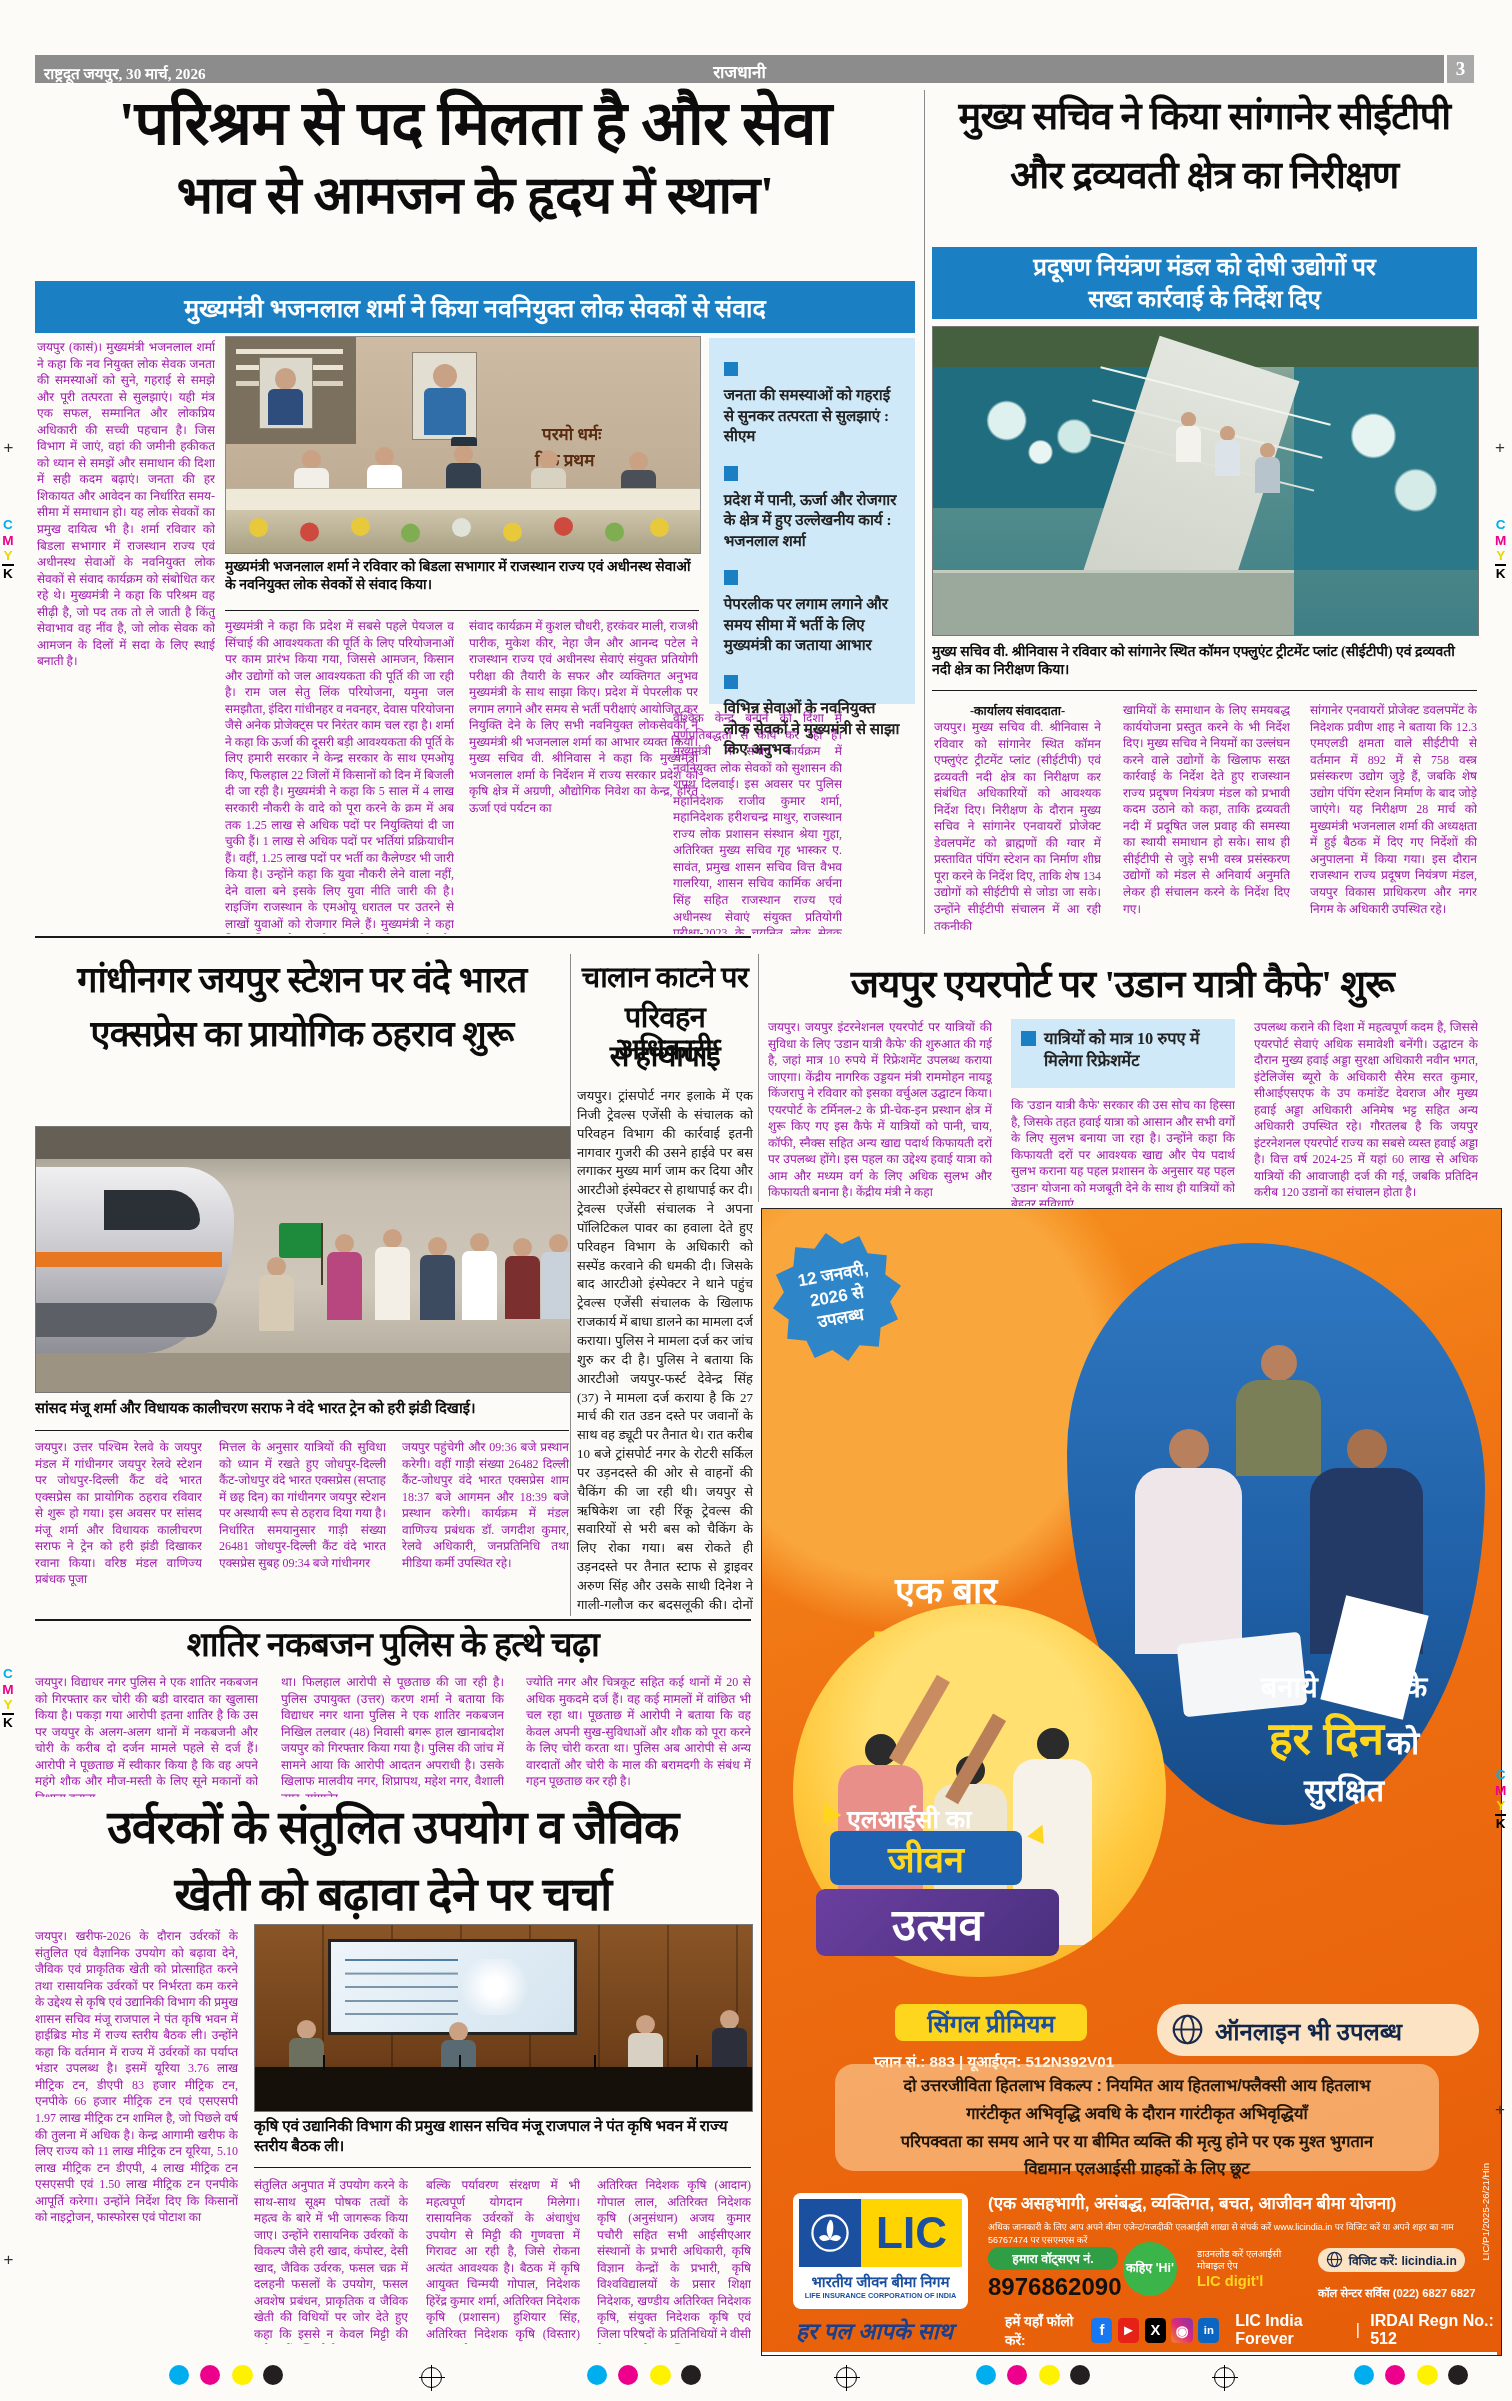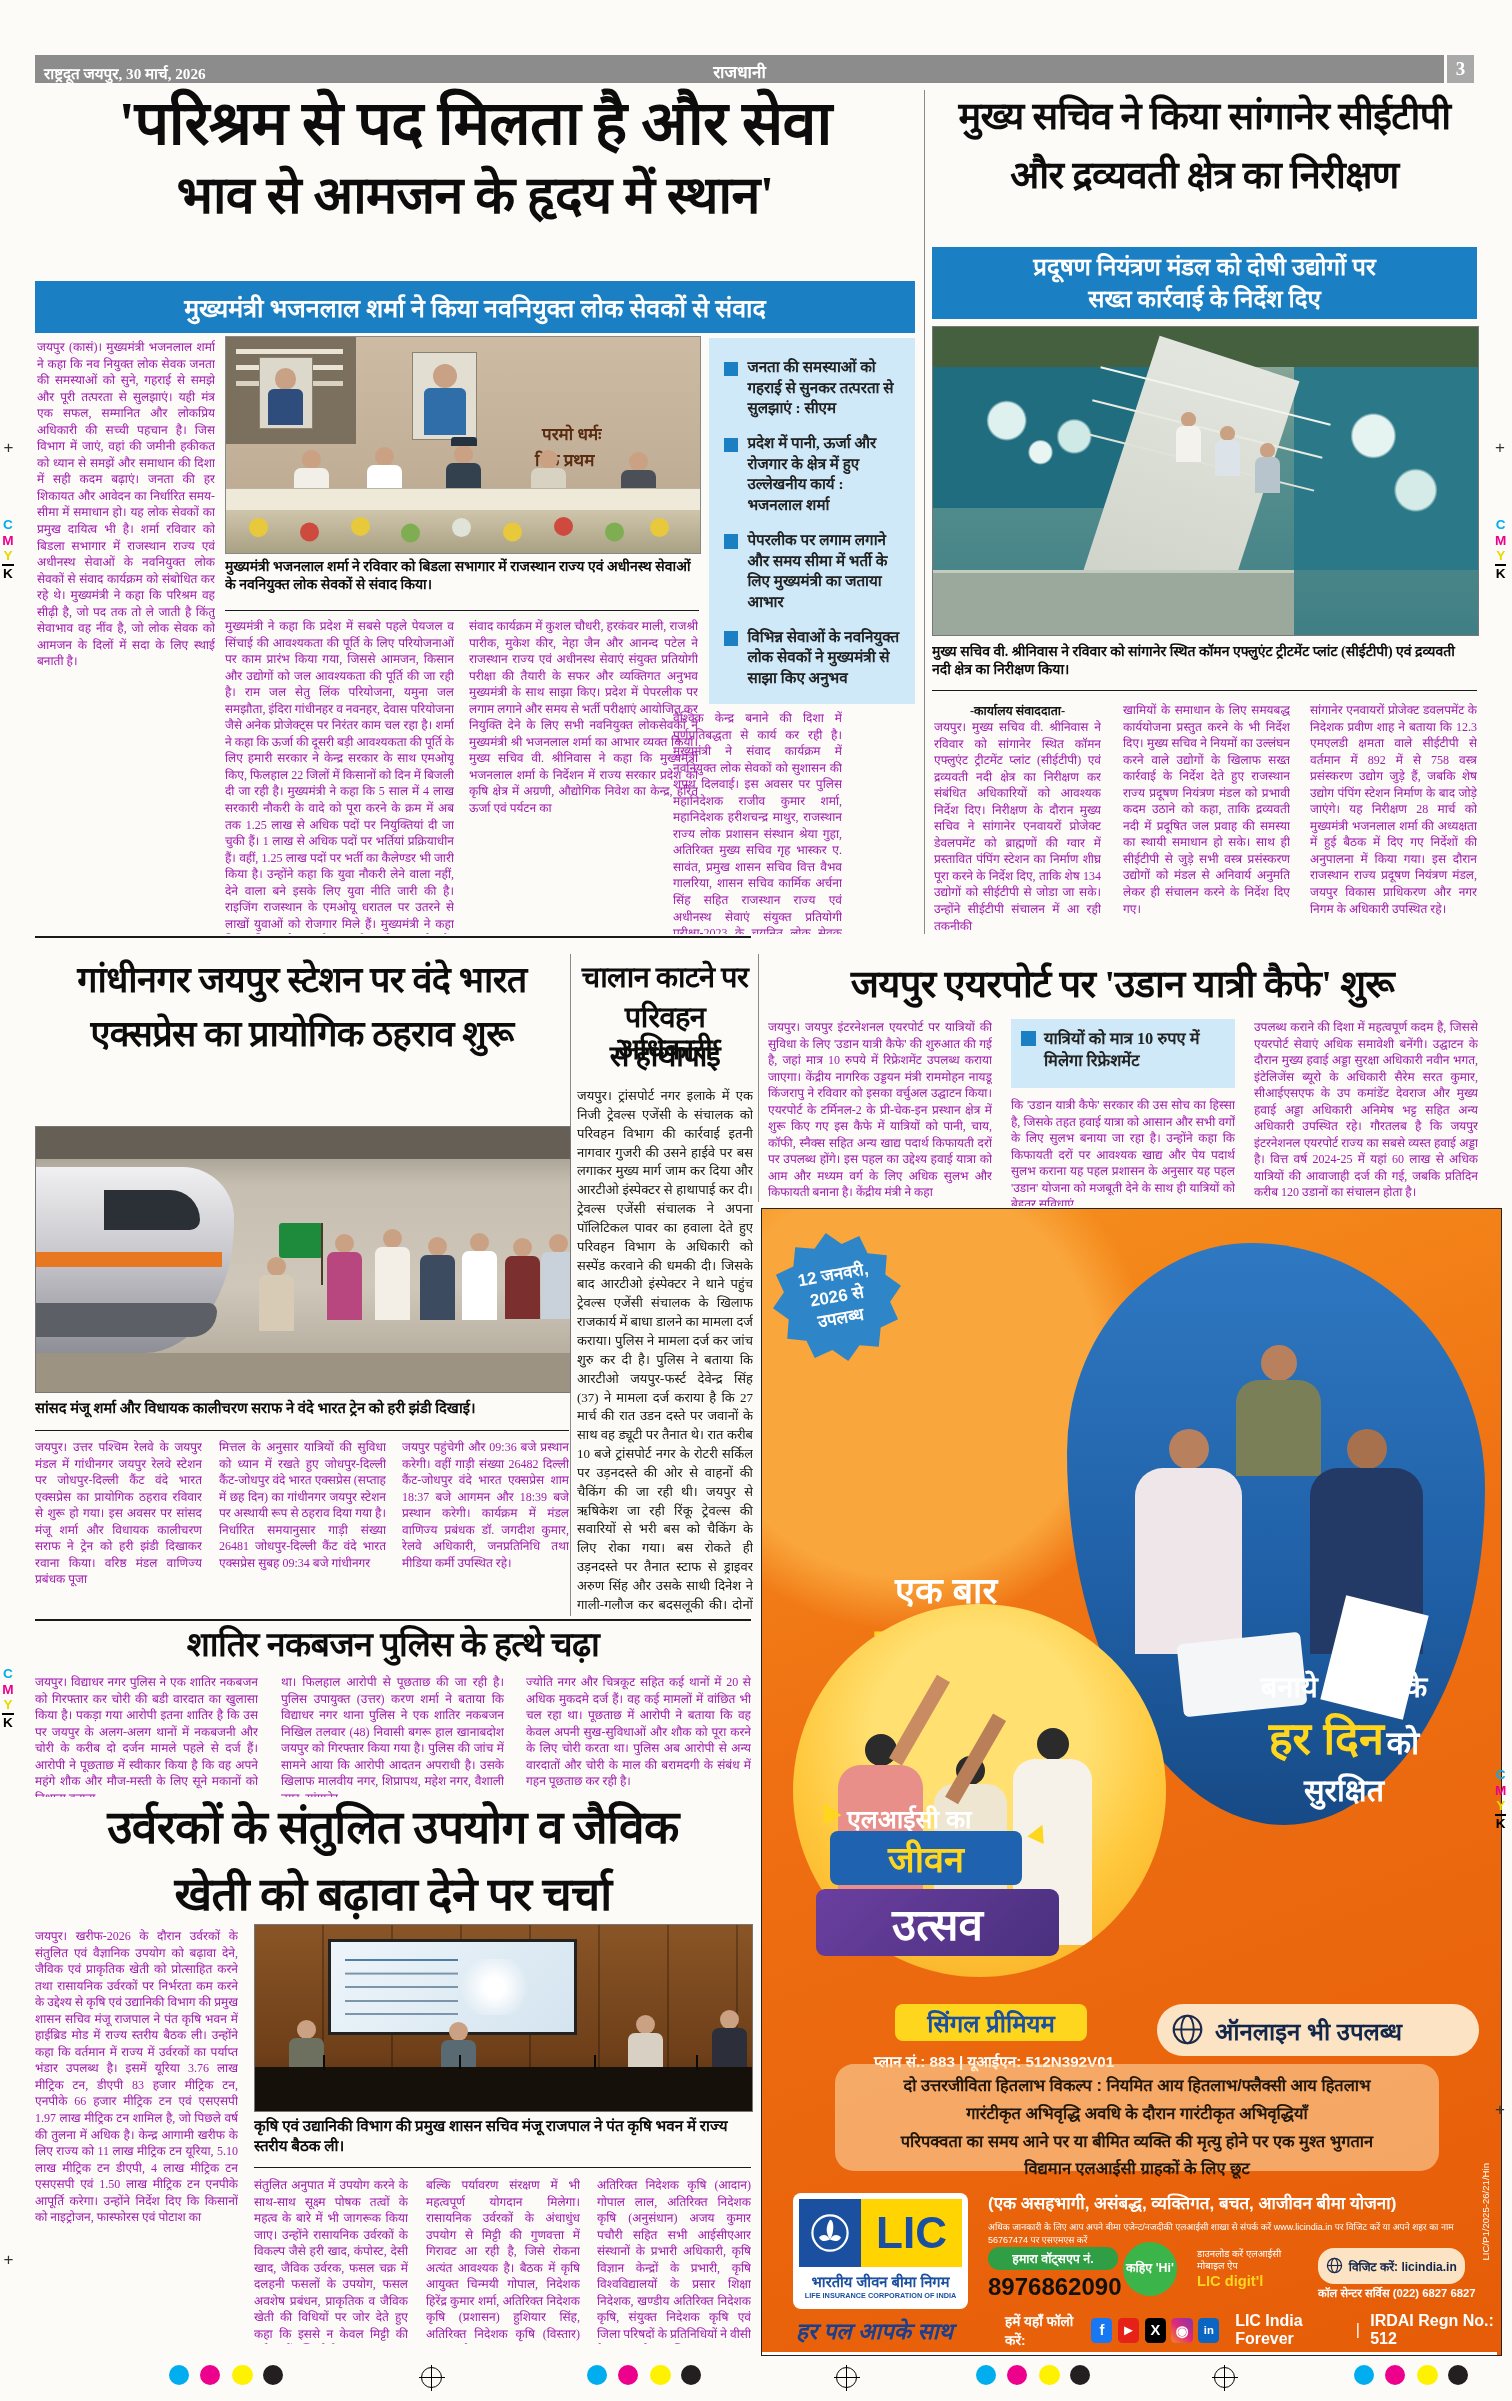--- a/index.html
+++ b/index.html
@@ -7,21 +7,21 @@
         font-family:"Liberation Serif",serif;color:#111;}
   .abs{position:absolute;}
   .hl{font-weight:bold;text-align:center;color:#0c0c0c;line-height:1.12;letter-spacing:-0.6px;}
   .subbar{background:#1b7fc4;color:#fff;font-weight:bold;text-align:center;display:flex;align-items:center;justify-content:center;flex-direction:column;}
   .bt{font-size:12px;line-height:1.38;text-align:justify;overflow:hidden;color:#a21caf;}
   .btb{font-size:13px;line-height:1.45;text-align:justify;overflow:hidden;color:#171717;}
   .cap{font-weight:bold;font-size:14px;line-height:1.3;color:#0d0d0d;overflow:hidden;}
   .rule{background:#1a1a1a;}
   .vline{background:#8a8a8a;width:1.1px;}
   .bullets{background:#cfe9f8;}
-  .bullet-item{display:flex;gap:9px;margin-bottom:14.7px;}
+  .bullet-item{display:flex;gap:9px;margin-bottom:14.7px;flex-direction:column;}
   .bullet-sq{width:14.7px;height:14.7px;background:#1b7fc4;flex:0 0 14.7px;margin-top:4.5px;}
   .bullet-tx{font-weight:bold;font-size:15.2px;line-height:1.35;color:#222;}
   .mark-dot{display:inline-block;width:20.3px;height:20.3px;border-radius:50%;margin:0 5.1px;}
   .reg{width:19px;height:19px;border:1.1px solid #000;border-radius:50%;position:absolute;}
   .reg:before,.reg:after{content:"";position:absolute;background:#000;}
   .reg:before{left:50%;top:-3.4px;width:1.1px;height:26px;margin-left:-0.6px;}
   .reg:after{top:50%;left:-3.4px;height:1.1px;width:26px;margin-top:-0.6px;}
   .cmyk-stack span{display:block;font-family:"Liberation Sans",sans-serif;font-weight:bold;font-size:13.6px;line-height:1.15;text-align:center;}
   .cross{position:absolute;font-size:17px;color:#333;font-family:"Liberation Sans",sans-serif;}
   .adtxt{font-family:"Liberation Sans",sans-serif;}
@@ -376,21 +376,21 @@
       <span style="color:#fff;font-weight:bold;font-size:12.4px;">हमारा वॉट्सएप नं.</span>
     </div>
     <div class="abs" style="left:226px;top:1064px;width:130px;text-align:center;color:#111;font-weight:bold;font-size:24px;">8976862090</div>
     <div class="abs" style="left:361px;top:1033px;width:54px;height:54px;background:#3bb54a;border-radius:50%;display:flex;align-items:center;justify-content:center;text-align:center;">
       <span style="color:#fff;font-weight:bold;font-size:12.4px;line-height:1.1;">कहिए 'Hi'</span>
     </div>
     <div class="abs" style="left:435px;top:1039px;width:113px;">
       <div style="color:#fff;font-size:9.6px;line-height:1.3;">डाउनलोड करें एलआईसी मोबाइल ऐप</div>
       <div style="color:#ffd61e;font-weight:bold;font-size:14.7px;">LIC digit'l</div>
     </div>
-    <div class="abs" style="left:556px;top:1039px;width:147px;height:36px;background:#fbe3c4;border-radius:16px;display:flex;align-items:center;justify-content:center;gap:5.6px;">
+    <div class="abs" style="left:556px;top:1039px;width:147px;height:24px;background:#fbe3c4;border-radius:16px;display:flex;align-items:center;justify-content:center;gap:5.6px;">
       <span><svg width="17" height="17" viewBox="0 0 24 24">
             <circle cx="12" cy="12" r="10" fill="none" stroke="#1b2a4a" stroke-width="1.8"></circle>
             <ellipse cx="12" cy="12" rx="4.5" ry="10" fill="none" stroke="#1b2a4a" stroke-width="1.6"></ellipse>
             <line x1="2" y1="12" x2="22" y2="12" stroke="#1b2a4a" stroke-width="1.6"></line>
           </svg></span>
       <span style="color:#12264a;font-weight:bold;font-size:12px;">विजिट करें: licindia.in</span>
     </div>
     <div class="abs" style="left:556px;top:1076px;width:158px;color:#fff;font-weight:bold;font-size:11.3px;">कॉल सेन्टर सर्विस (022) 6827 6827</div>
 
     <div class="abs" style="left:34px;top:1106px;font-size:22.6px;font-weight:bold;color:#1b3f8f;font-style:italic;">हर पल आपके साथ</div>

